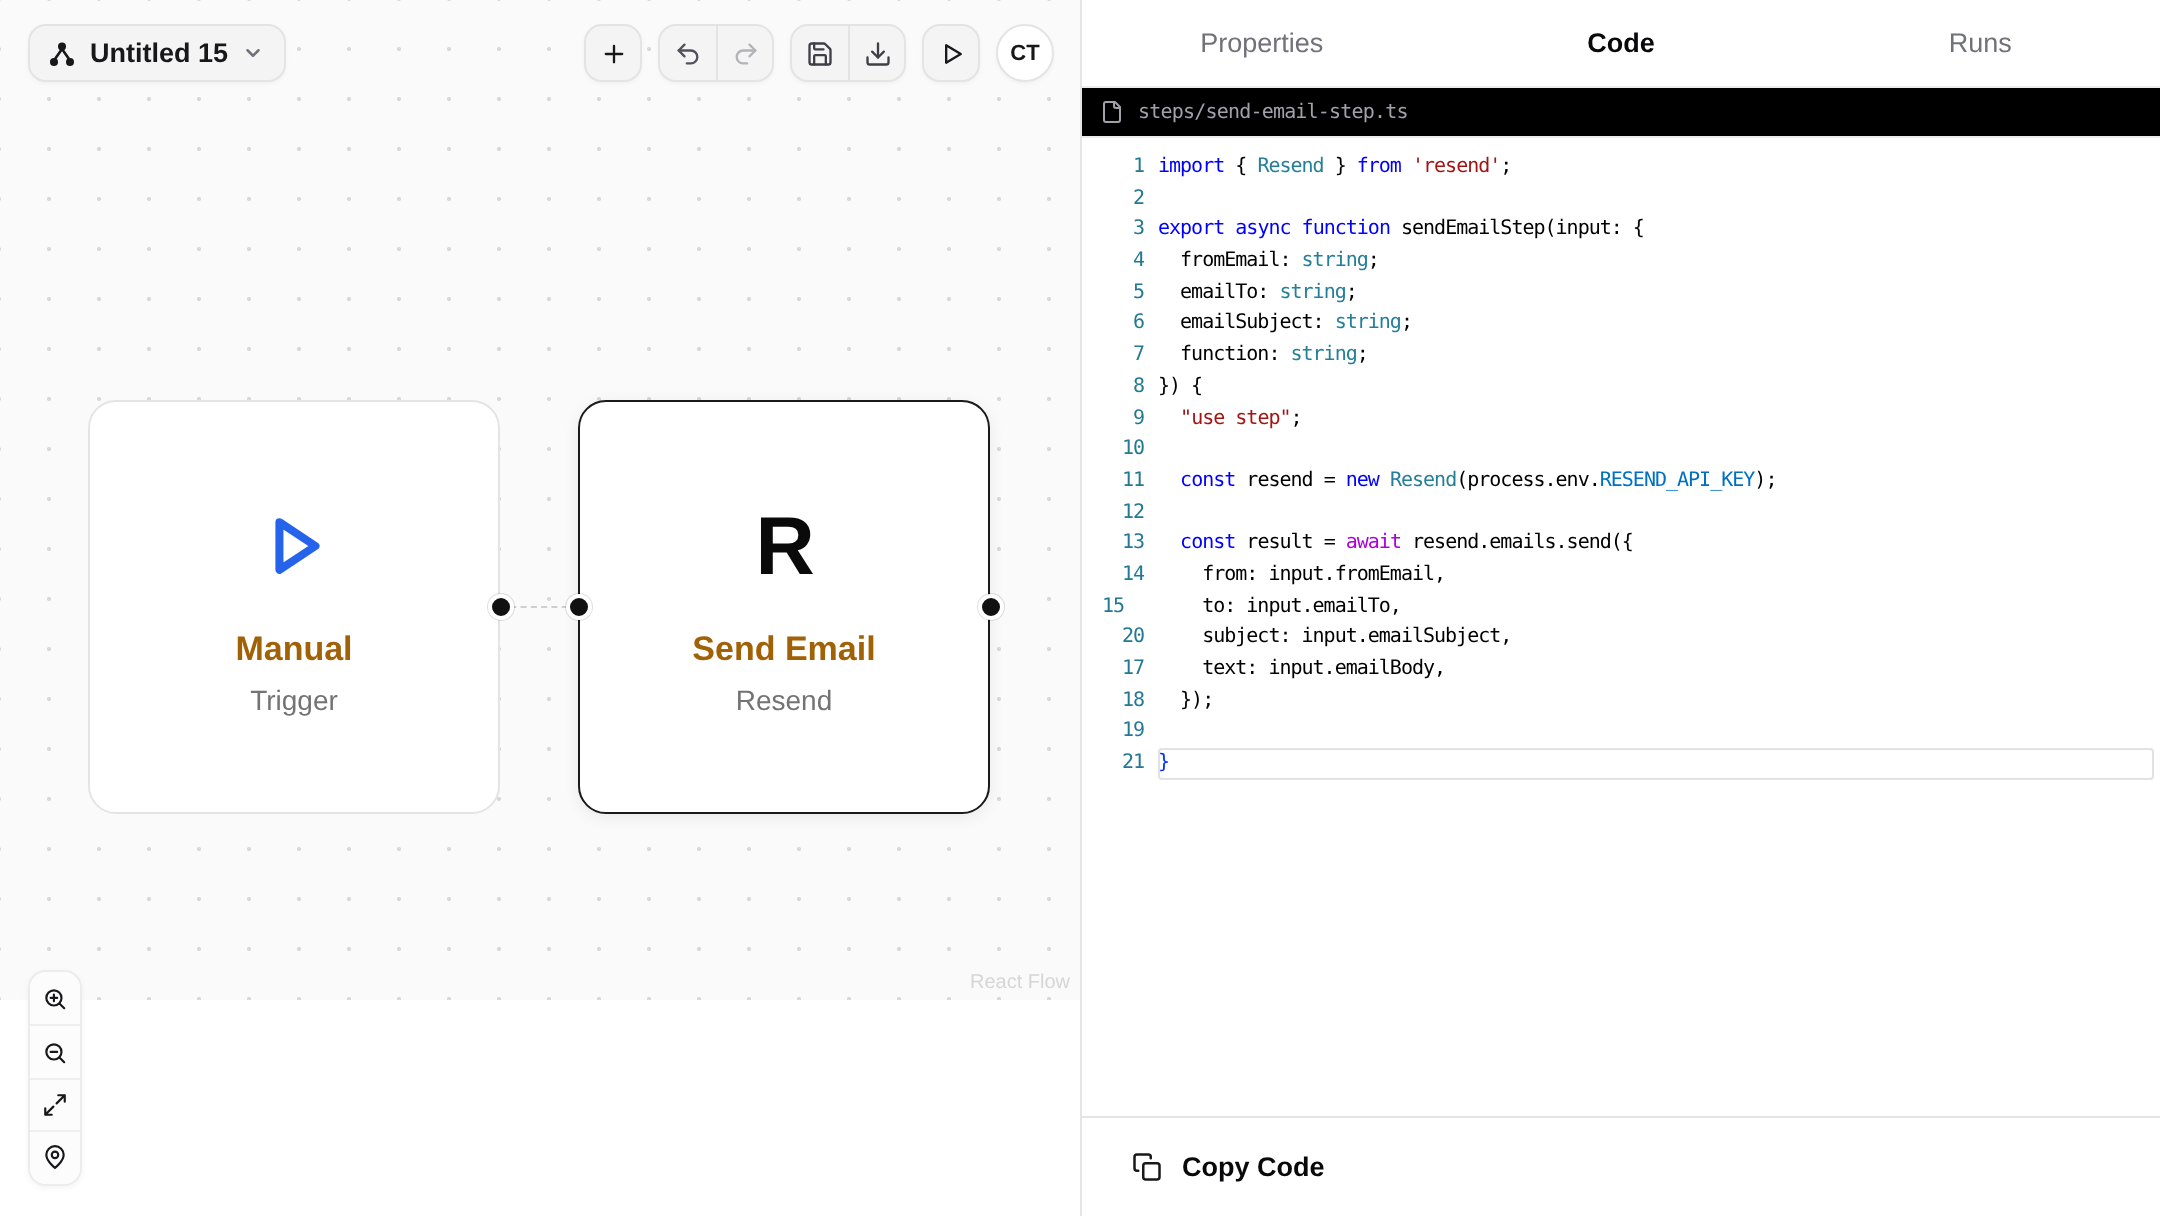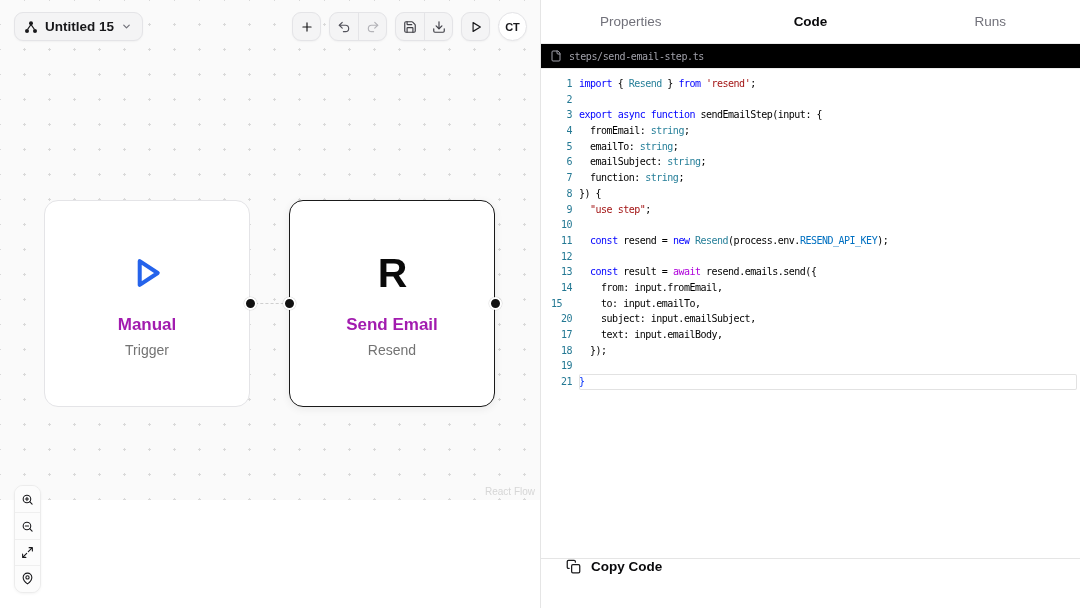--- a/index.html
+++ b/index.html
@@ -27,21 +27,21 @@
   .avatar { width:29px; height:29px; border-radius:50%; background:#fff; border:1px solid #e4e4e7;
     display:flex; align-items:center; justify-content:center; font-size:11px; font-weight:700; color:#18181b;
     box-shadow:0 1px 2px rgba(0,0,0,.04); cursor:pointer; }
 
   .node { position:absolute; top:200px; width:206px; height:207px; background:#fff; border-radius:14px;
     display:flex; flex-direction:column; align-items:center; cursor:pointer; }
   .node.plain { left:44px; border:1px solid #e4e4e7; }
   .node.selected { left:289px; border:1.6px solid #1a1a1a; box-shadow:0 2px 8px rgba(0,0,0,.07); }
   .node-icon { margin-top:49px; height:46px; display:flex; align-items:center; justify-content:center; }
   .r-logo { font-size:41px; font-weight:800; color:#0a0a0a; line-height:46px; letter-spacing:-1px; }
-  .node-title { margin-top:19px; font-size:17px; font-weight:700; color:#a21caf; }
+  .node-title { margin-top:19px; font-size:17px; font-weight:700; color:#a16207; }
   .node-sub { margin-top:7px; font-size:14px; color:#737373; }
 
   .edge { position:absolute; left:250px; top:303px; width:39px; height:0; border-top:1.6px dashed #cfcfcf; }
   .handle { position:absolute; width:13px; height:13px; border-radius:50%; background:#111;
     border:2px solid #fff; box-shadow:0 0 0 .5px rgba(0,0,0,.12); top:297px; cursor:crosshair; }
 
   .controls { position:absolute; left:14px; top:485px; width:27px; background:#fcfcfc;
     border:1px solid #ececec; border-radius:9px; box-shadow:0 1px 3px rgba(0,0,0,.05);
     display:flex; flex-direction:column; overflow:hidden; }
   .ctrl { height:26.4px; display:flex; align-items:center; justify-content:center; cursor:pointer; background:#fcfcfc; }
@@ -59,21 +59,21 @@
     display:flex; align-items:center; gap:7px; padding-left:9px;
     font-family:"DejaVu Sans Mono", monospace; font-size:10px; letter-spacing:-0.4px; color:#a1a1aa; }
 
   .code-area { flex:1; overflow:hidden; padding-top:7px; cursor:text;
     font-family:"DejaVu Sans Mono", monospace; font-size:10px; letter-spacing:-0.5px; line-height:15.7px; }
   .code-line { display:flex; white-space:pre; height:15.7px; }
   .ln { width:31px; flex:none; text-align:right; }
   .code-text { margin-left:7px; flex:1; }
   .code-line.active .code-text { box-shadow:inset 0 0 0 1px #e2e2e2; border-radius:2px; margin-right:3px; }
 
-  .copybar { height:50px; flex:none; border-top:1px solid #e5e5e5; display:flex; align-items:flex-start;
+  .copybar { height:50px; flex:none; border-top:1px solid #e5e5e5; display:flex; align-items:center;
     gap:10px; padding-left:25px; cursor:pointer; }
   .copybar .label { font-size:13.5px; font-weight:700; color:#09090b; }
 
   svg { display:block; }
 </style>
 </head>
 <body>
 
 <div class="app">
 

